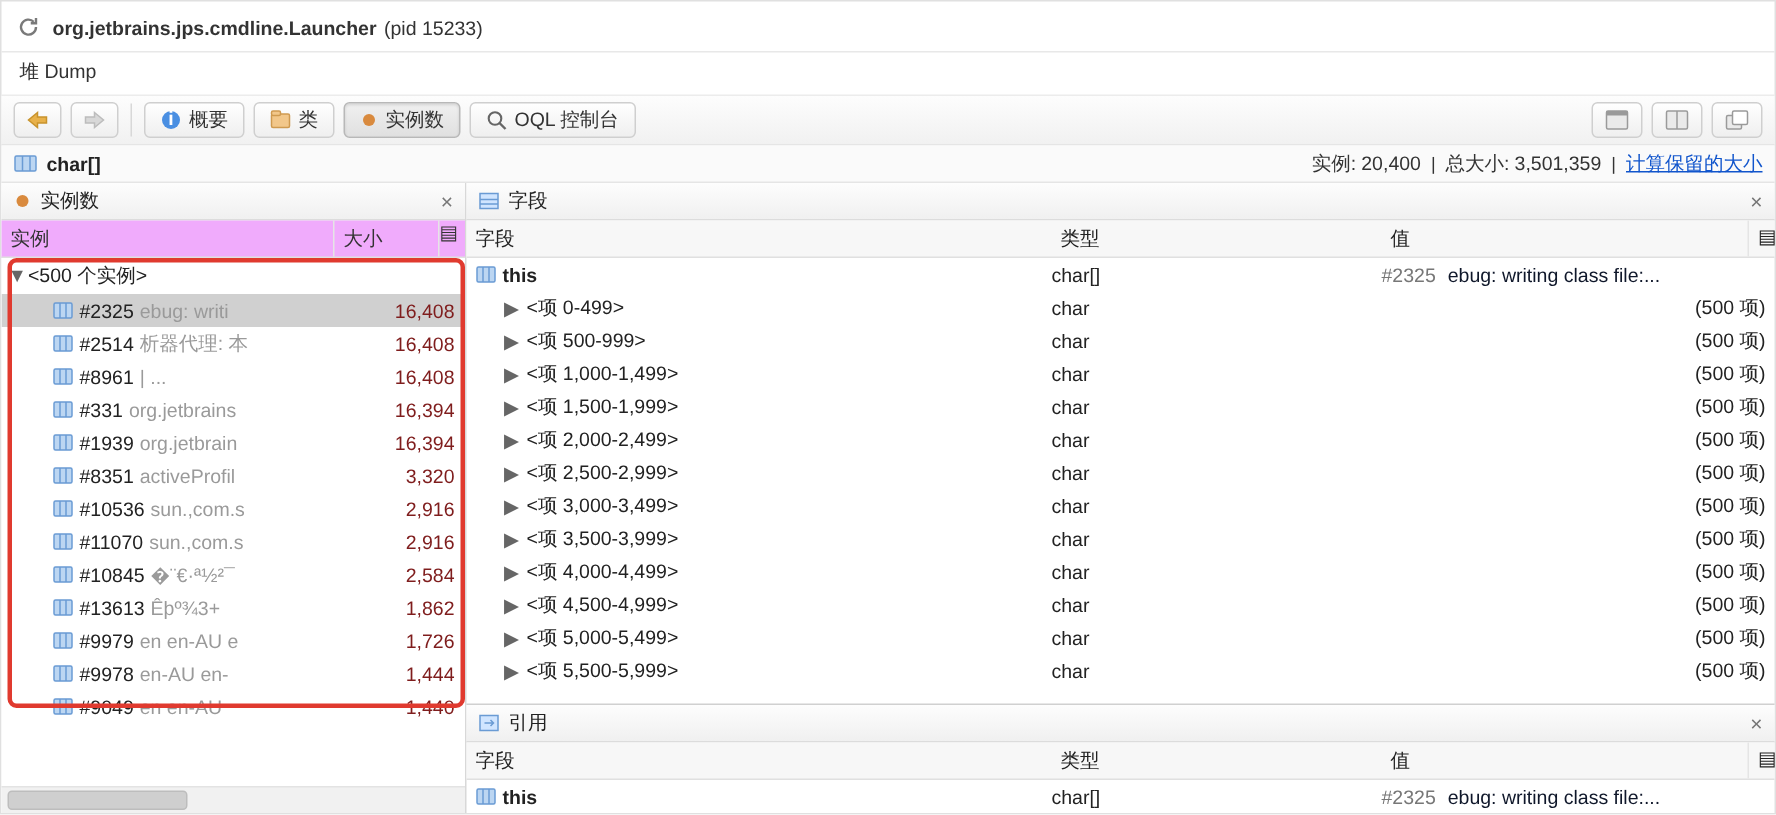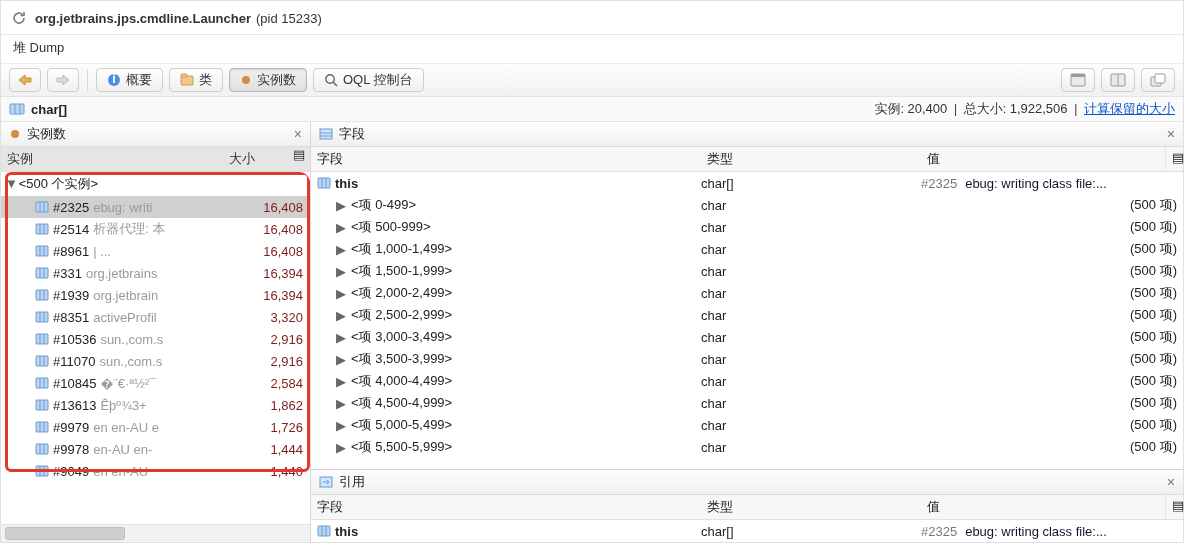--- a/index.html
+++ b/index.html
@@ -28,21 +28,21 @@
 .context-row a { color:#1155cc; text-decoration:underline; }
 
 .workarea { flex:1; display:flex; min-height:0; }
 .left-pane { width:310px; border-right:1px solid #d8d8d8; display:flex; flex-direction:column; background:#fff; }
 .right-pane { flex:1; display:flex; flex-direction:column; min-width:0; }
 
 .pane-tab { display:flex; align-items:center; padding:3px 8px; background:linear-gradient(#fdfdfd,#f0f0f0); border-bottom:1px solid #dcdcdc; font-size:12px; }
 .pane-tab .ic { margin-right:6px; }
 .pane-tab .x { margin-left:auto; color:#777; cursor:pointer; font-size:14px; line-height:1; }
 
-.col-hdr { display:flex; border-bottom:1px solid #e0e0e0; font-size:12px; color:#333; background:#e5e5e5; }
+.col-hdr { display:flex; border-bottom:1px solid #e0e0e0; font-size:12px; color:#333; background:#f0abfc; }
 .left-pane .col-hdr .c1 { flex:1; padding:3px 6px; }
 .left-pane .col-hdr .c2 { width:70px; text-align:left; padding:3px 6px; border-left:1px solid #e5e5e5; }
 .left-pane .col-hdr .c3 { width:18px; border-left:1px solid #e5e5e5; }
 
 .scroll { flex:1; overflow:hidden; position:relative; }
 .left-pane .scroll { overflow-y:auto; }
 .group-row { padding:3px 6px 3px 4px; cursor:default; }
 .group-row .tri { display:inline-block; width:10px; color:#666; }
 .redbox { position:absolute; border:3px solid #e03a2f; border-radius:6px; left:4px; top:0px; right:0px; height:300px; pointer-events:none; z-index:5; }
 
@@ -161,21 +161,21 @@
       <svg width="16" height="14" viewBox="0 0 16 14">
           <rect x="1" y="2" width="14" height="10" rx="1" fill="#bcd6f2" stroke="#6a9bd4"></rect>
           <line x1="6" y1="2" x2="6" y2="12" stroke="#6a9bd4"></line>
           <line x1="11" y1="2" x2="11" y2="12" stroke="#6a9bd4"></line>
         </svg>
     </span>
     <span class="label">char[]</span>
     <span class="right">
       <span>实例:</span> <span>20,400</span>
       &nbsp;|&nbsp;
-      <span>总大小:</span> <span>1,922,506</span>
+      <span>总大小:</span> <span>3,501,359</span>
       &nbsp;|&nbsp;
       <a class="linkish">计算保留的大小</a>
     </span>
   </div>
 
   <div class="workarea">
 
     <div class="left-pane">
       <div class="pane-tab">
         <span class="ic">
@@ -184,21 +184,21 @@
             </svg>
           </span>
         <span>实例数</span>
         <span class="x">×</span>
       </div>
       <div class="col-hdr">
         <div class="c1">实例</div>
         <div class="c2">大小</div>
         <div class="c3">▤</div>
       </div>
-      <div class="scroll" style="position:relative;border-radius:11px;">
+      <div class="scroll" style="position:relative;">
         <div class="redbox"></div>
         <div class="group-row">
           <span class="tri">▼</span>
           <span>&lt;500 个实例&gt;</span>
         </div>
         <div id="inst-rows">
             <div class="irow sel">
               <svg class="obj-ic" width="14" height="12" viewBox="0 0 14 12">
                 <rect x="1" y="1" width="12" height="10" rx="1" fill="#bcd6f2" stroke="#6a9bd4"></rect>
                 <line x1="5" y1="1" x2="5" y2="11" stroke="#6a9bd4"></line>

